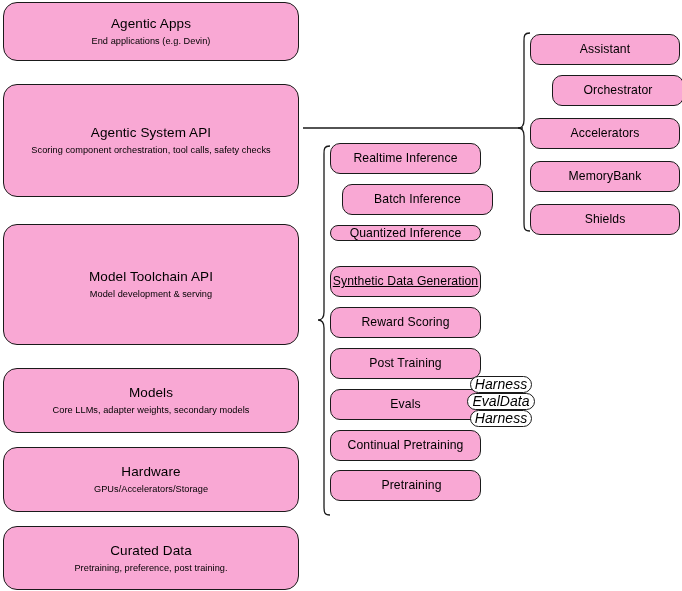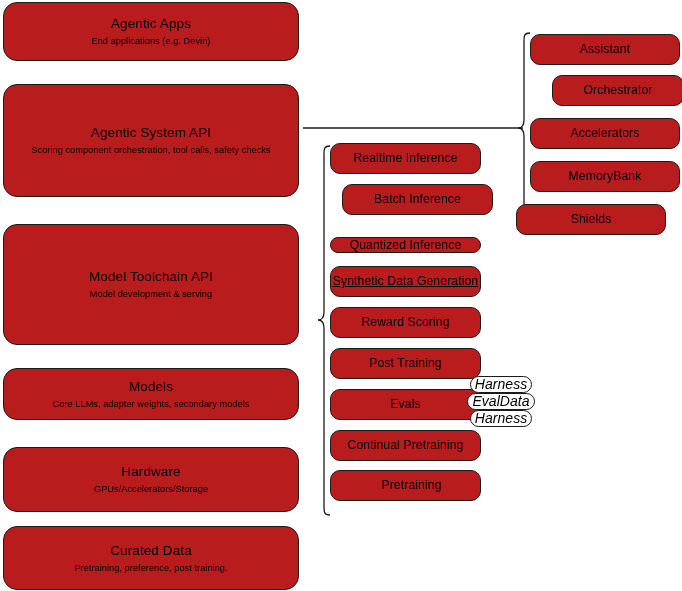--- a/index.html
+++ b/index.html
@@ -21,21 +21,21 @@
     left: 0;
     top: 0;
     width: 682px;
     height: 591px;
   }
 
   
   .box {
     position: absolute;
     box-sizing: border-box;
-    background: #b91c1c;
+    background: #f9a8d4;
     border: 1.3px solid #1a1a1a;
     border-radius: 12px;
     display: flex;
     flex-direction: column;
     align-items: center;
     justify-content: center;
     text-align: center;
   }
 
   
@@ -132,21 +132,21 @@
   <div class="box layer" style="left:3px; top:84px; width:296px; height:113px;">
     <div class="title">Agentic System API</div>
     <div class="subtitle">Scoring component orchestration, tool calls, safety checks</div>
   </div>
 
   <div class="box layer" style="left:3px; top:224px; width:296px; height:121px;">
     <div class="title">Model Toolchain API</div>
     <div class="subtitle">Model development &amp; serving</div>
   </div>
 
-  <div class="box layer" style="left:3px; top:368px; width:296px; height:52px;">
+  <div class="box layer" style="left:3px; top:368px; width:296px; height:65px;">
     <div class="title">Models</div>
     <div class="subtitle">Core LLMs, adapter weights, secondary models</div>
   </div>
 
   <div class="box layer" style="left:3px; top:447px; width:296px; height:65px;">
     <div class="title">Hardware</div>
     <div class="subtitle">GPUs/Accelerators/Storage</div>
   </div>
 
   <div class="box layer" style="left:3px; top:526px; width:296px; height:64px;">
@@ -155,21 +155,21 @@
   </div>
 
   <div class="box cap" style="left:330px; top:143px; width:151px; height:31px; z-index:2;">
     <div class="title">Realtime Inference</div>
   </div>
 
   <div class="box cap" style="left:330px; top:184px; width:151px; height:31px; z-index:2;margin-left:12px;">
     <div class="title">Batch Inference</div>
   </div>
 
-  <div class="box cap" style="left:330px; top:225px; width:151px; height:16px; z-index:2;margin-top:12px;">
+  <div class="box cap" style="left:330px; top:225px; width:151px; height:16px; z-index:2;">
     <div class="title">Quantized Inference</div>
   </div>
 
   <div class="box cap" style="left:330px; top:266px; width:151px; height:31px; z-index:2;text-decoration:underline;">
     <div class="title">Synthetic Data Generation</div>
   </div>
 
   <div class="box cap" style="left:330px; top:307px; width:151px; height:31px; z-index:2;">
     <div class="title">Reward Scoring</div>
   </div>
@@ -211,17 +211,17 @@
   </div>
 
   <div class="box cap" style="left:530px; top:118px; width:150px; height:31px; z-index:2;">
     <div class="title">Accelerators</div>
   </div>
 
   <div class="box cap" style="left:530px; top:161px; width:150px; height:31px; z-index:2;">
     <div class="title">MemoryBank</div>
   </div>
 
-  <div class="box cap" style="left:516px; top:204px; width:150px; height:31px; z-index:2;">
+  <div class="box cap" style="left:530px; top:204px; width:150px; height:31px; z-index:2;">
     <div class="title">Shields</div>
   </div>
 
 </div>
 
 </body></html>

